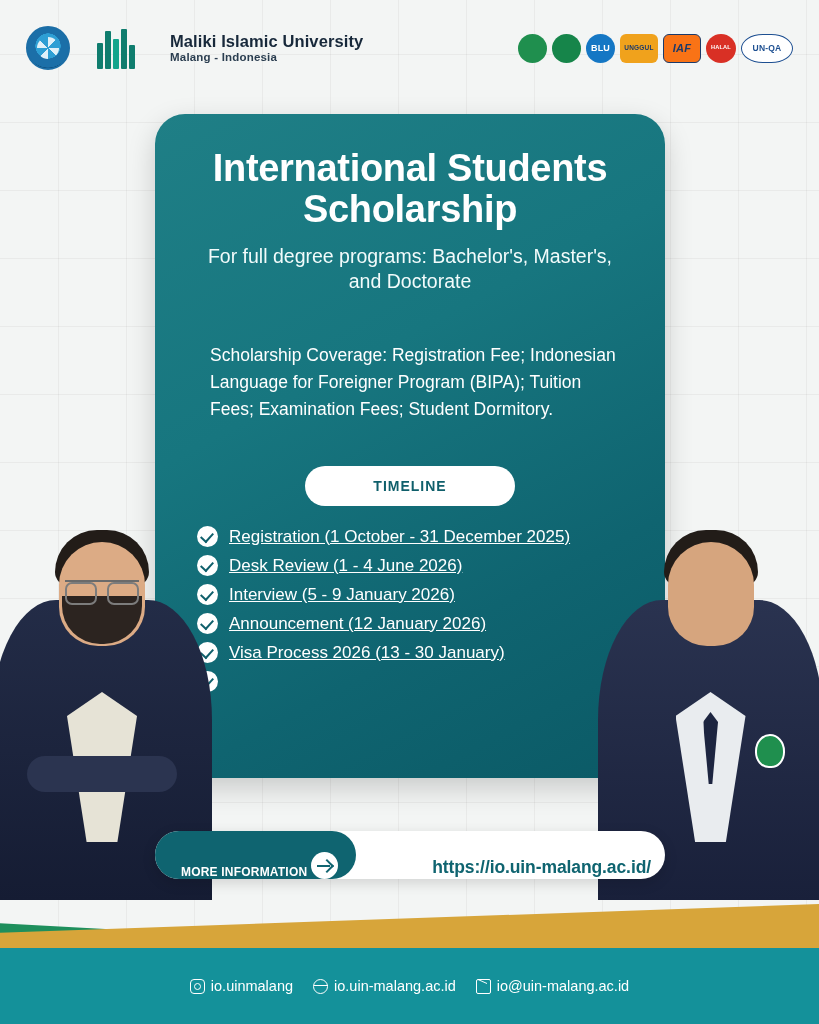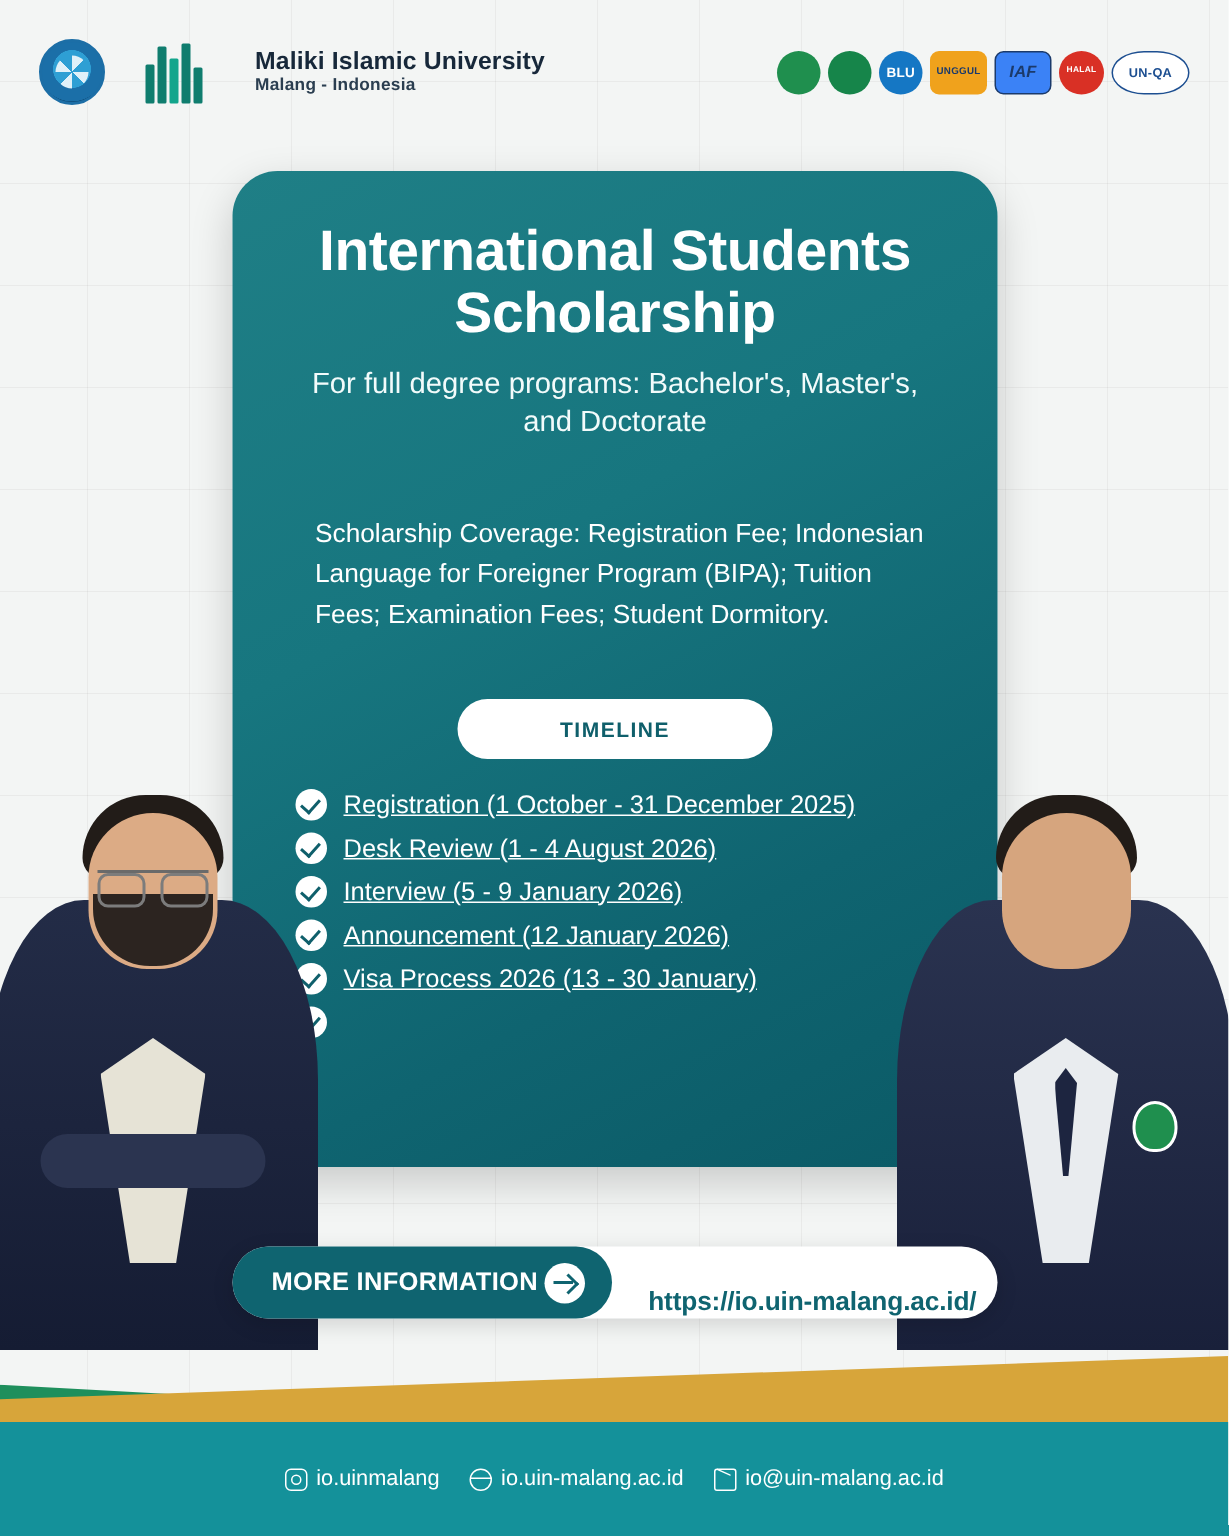--- a/index.html
+++ b/index.html
@@ -75,21 +75,21 @@
   .acc {
     height: 29px; min-width: 29px; border-radius: 50%;
     display: flex; align-items: center; justify-content: center;
     font-size: 7.2px; font-weight: 800; color: #fff; letter-spacing: .2px;
     text-align: center; line-height: 1; padding: 0 3px;
   }
   .acc.a1 { background: #1f8f4e; }
   .acc.a2 { background: #16854a; }
   .acc.a3 { background: #1577c4; font-size: 9px; }
   .acc.a4 { background: #f0a21c; color:#1b3a6b; font-size:6.5px; border-radius: 6px; width:38px;}
-  .acc.a5 { background: #3b82f6; color:#1b3a6b; border:1.5px solid #1b3a6b; width:38px; border-radius:6px; font-size:11px; font-style:italic;}
+  .acc.a5 { background: #f97316; color:#1b3a6b; border:1.5px solid #1b3a6b; width:38px; border-radius:6px; font-size:11px; font-style:italic;}
   .acc.a6 { background: #d93025; width: 30px; font-size: 5.6px; }
   .acc.a7 {
     background: #ffffff; color:#1d4f91; border:1px solid #1d4f91;
     width: 52px; border-radius: 50% / 60%; font-size: 8.5px;
   }
 
   
   .card {
     position: absolute;
     left: 155px; top: 114px; width: 510px; height: 664px;
@@ -205,22 +205,22 @@
   
   .moreinfo {
     position: absolute; left: 155px; bottom: 145px; width: 510px; height: 48px;
     background: #ffffff; border-radius: 24px;
     box-shadow: 0 4px 14px rgba(0,0,0,.14);
     display: flex; align-items: center; z-index: 7;
   }
   .mi-left {
     height: 48px; padding: 0 18px 0 26px; border-radius: 24px;
     background: #0f6470; color: #ffffff;
-    display: flex; align-items: center; gap: 4px;
-    font-weight: 800; font-size: 17px; letter-spacing: .2px;
+    display: flex; align-items: flex-end; gap: 4px;
+    font-weight: 800; font-size: 12px; letter-spacing: .2px;
   }
   .arrow-circ {
     width: 27px; height: 27px; border-radius: 50%;
     background: #ffffff; position: relative; flex: none;
   }
   .arrow-circ::before {
     content: ""; position: absolute; left: 6px; top: 12.5px;
     width: 13px; height: 2.2px; background: #0f6470;
   }
   .arrow-circ::after {
@@ -332,21 +332,21 @@
 
     <div class="timeline-pill">TIMELINE</div>
 
     <div class="tl-list">
       <div class="tl-item">
         <div class="check"></div>
         <span>Registration (1 October - 31 December 2025)</span>
       </div>
       <div class="tl-item">
         <div class="check"></div>
-        <span>Desk Review (1 - 4 August 2026)</span>
+        <span>Desk Review (1 - 4 June 2026)</span>
       </div>
       <div class="tl-item">
         <div class="check"></div>
         <span>Interview (5 - 9 January 2026)</span>
       </div>
       <div class="tl-item">
         <div class="check"></div>
         <span>Announcement (12 January 2026)</span>
       </div>
       <div class="tl-item">

